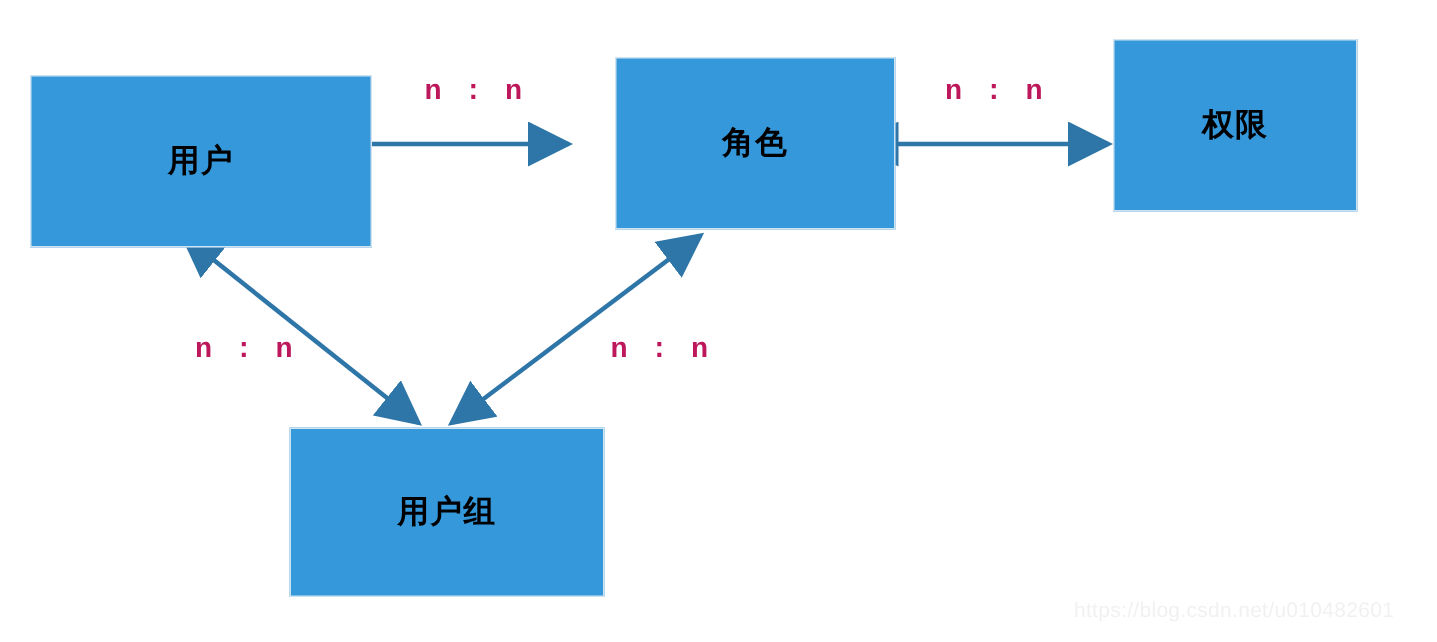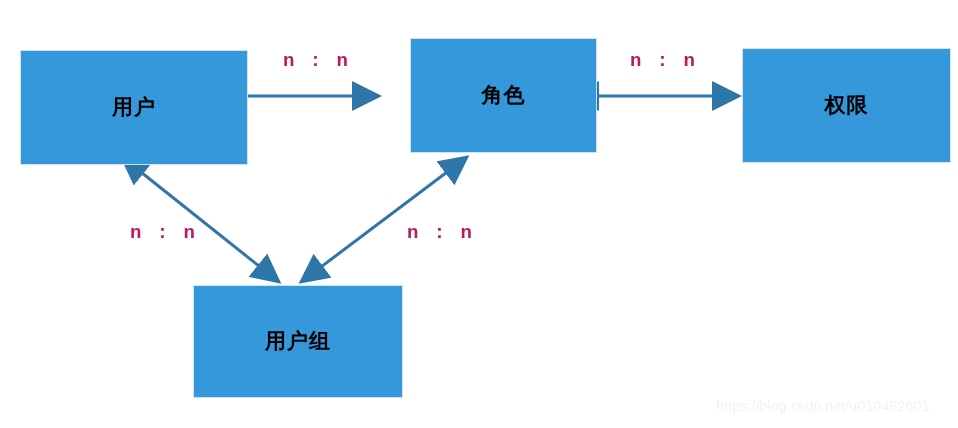--- a/index.html
+++ b/index.html
@@ -29,21 +29,21 @@
   .entity-label {
     color: #000000;
     font-size: 21px;
     font-weight: 700;
     letter-spacing: 1px;
     line-height: 1;
     font-family: "DejaVu Sans", "Liberation Sans", sans-serif;
   }
   #box-user    { left: 20px;  top: 38px;  width: 228px; height: 115px; margin-top: 12px; }
   #box-role    { left: 382px; top: 38px;  width: 187px; height: 115px; margin-left: 28px; }
-  #box-perm    { left: 742px; top: 48px;  width: 209px; height: 115px; justify-content: center; }
+  #box-perm    { left: 742px; top: 26px;  width: 163px; height: 115px; justify-content: center; }
   #box-group   { left: 193px; top: 285px; width: 210px; height: 113px; }
 
   .rel-label {
     position: absolute;
     color: #be185d;
     font-size: 19px;
     font-weight: 700;
     letter-spacing: 2px;
     white-space: nowrap;
     font-family: Liberation Mono, monospace;

